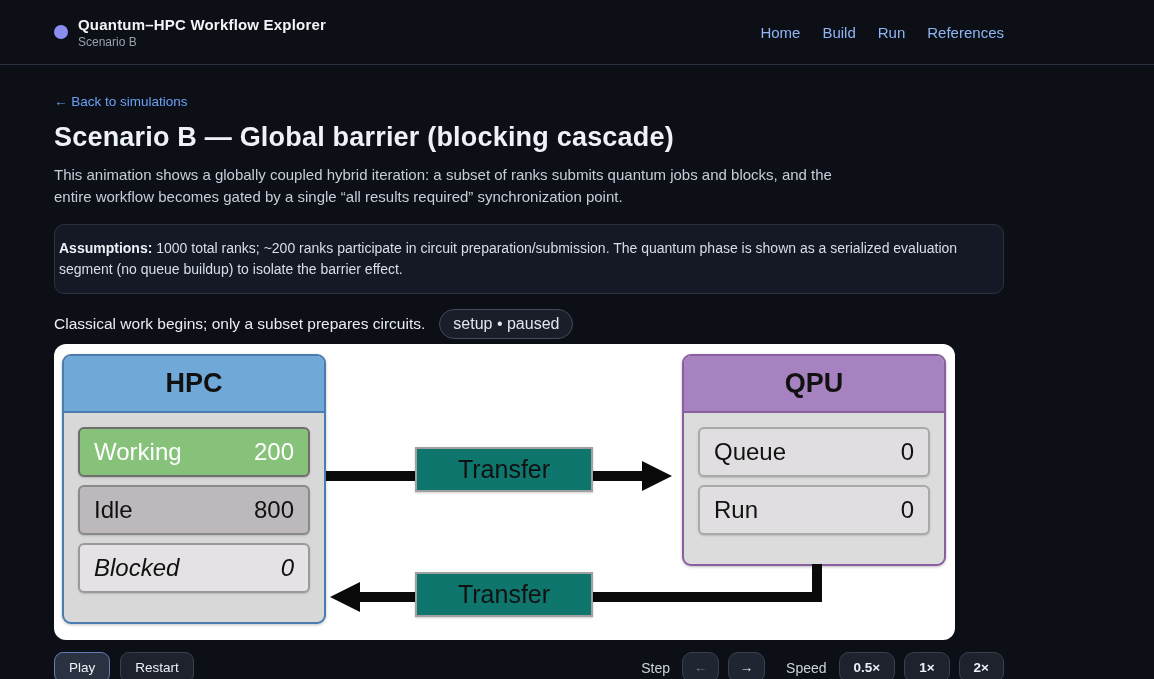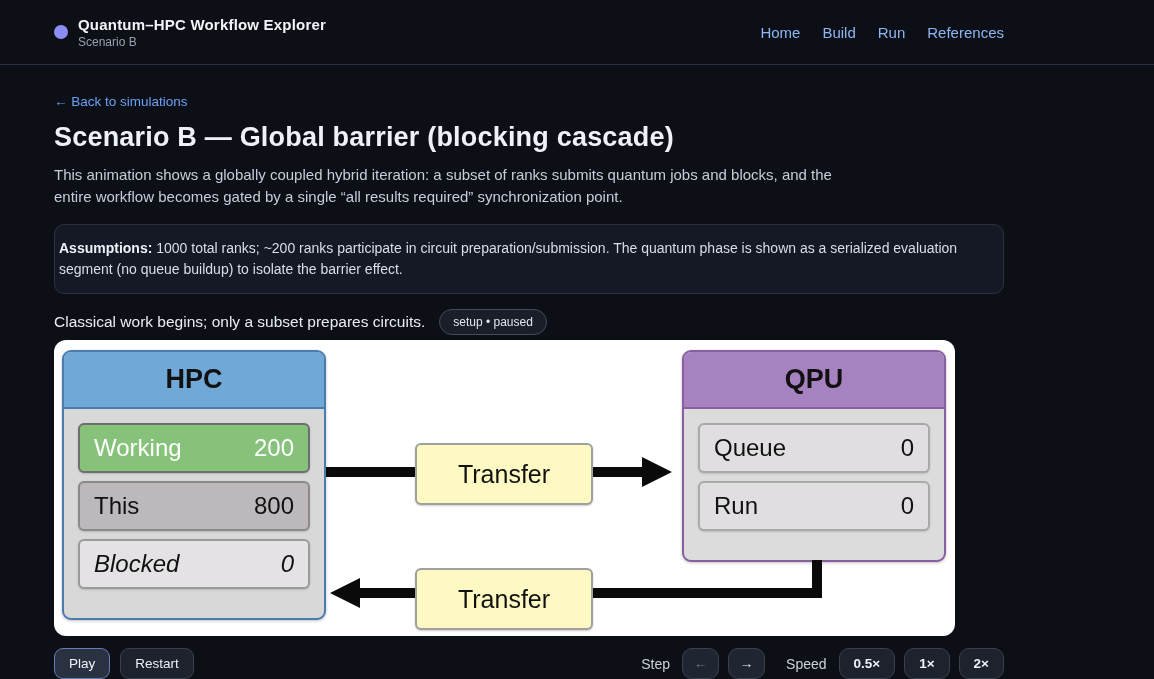--- a/index.html
+++ b/index.html
@@ -49,21 +49,21 @@
   }
   .assumptions {
     margin-top:16px; width:950px;
     background:#141925; border:1px solid #2a3240; border-radius:10px;
     padding:13px 4px; font-size:14px; line-height:21px; color:#d9dee8;
   }
   .assumptions b { color:#eef1f7; }
   .status-row { margin-top:15px; display:flex; align-items:center; gap:14px; }
   .status-caption { font-size:15.5px; color:#e9ecf2; }
   .status-badge {
-    font-size:12px; color:#e3e6ec;
+    font-size:16px; color:#e3e6ec;
     border:1px solid #454c59; background:#191e28;
     border-radius:999px; padding:5px 13px;
   }
   
   .sim-canvas {
     position:relative; margin-top:5px;
     width:901px; height:296px;
     background:#ffffff; border-radius:12px;
     color:#111;
   }
@@ -84,22 +84,22 @@
     height:50px; border-radius:6px; margin-bottom:8px;
     display:flex; align-items:center; justify-content:space-between;
     padding:0 14px; font-size:24px;
     box-shadow:0 1px 2px rgba(0,0,0,.15);
   }
   .row-working { background:#87c27b; border:2px solid #6e6e6e; color:#fff; }
   .row-idle    { background:#bcb8bc; border:2px solid #8a8a8a; color:#111; }
   .row-blocked { background:#e4e2e4; border:2px solid #9a9a9a; color:#111;font-style:italic; }
   .row-queue, .row-run { background:#e0dee0; border:2px solid #a9a9a9; color:#111; }
   .transfer-box {
-    position:absolute; width:178px; height:62px;
-    background:#fef9c3; border:2px solid #a0a0a0; border-radius:6px;
+    position:absolute; width:178px; height:45px;
+    background:#0f766e; border:2px solid #a0a0a0; border-radius:0;
     display:flex; align-items:center; justify-content:center;
     font-size:25px; color:#111; z-index:3;
     box-shadow:0 1px 2px rgba(0,0,0,.2);
   }
   .transfer-top { left:361px; top:103px; }
   .transfer-bottom { left:361px; top:228px; }
   .shaft { position:absolute; background:#0a0a0a; z-index:2; }
   .shaft-top { left:272px; top:127px; width:319px; height:10px; }
   .shaft-bottom { left:300px; top:248px; width:468px; height:10px; }
   .shaft-qpu-down { left:758px; top:220px; width:10px; height:38px; }
@@ -171,21 +171,21 @@
   <div class="sim-canvas">
 
     <div class="node node-hpc">
       <div class="node-header">HPC</div>
       <div class="node-rows">
         <div class="stat-row row-working">
           <span>Working</span>
           <span>200</span>
         </div>
         <div class="stat-row row-idle">
-          <span>This</span>
+          <span>Idle</span>
           <span>800</span>
         </div>
         <div class="stat-row row-blocked">
           <span>Blocked</span>
           <span>0</span>
         </div>
       </div>
     </div>
 
     <div class="node node-qpu">

